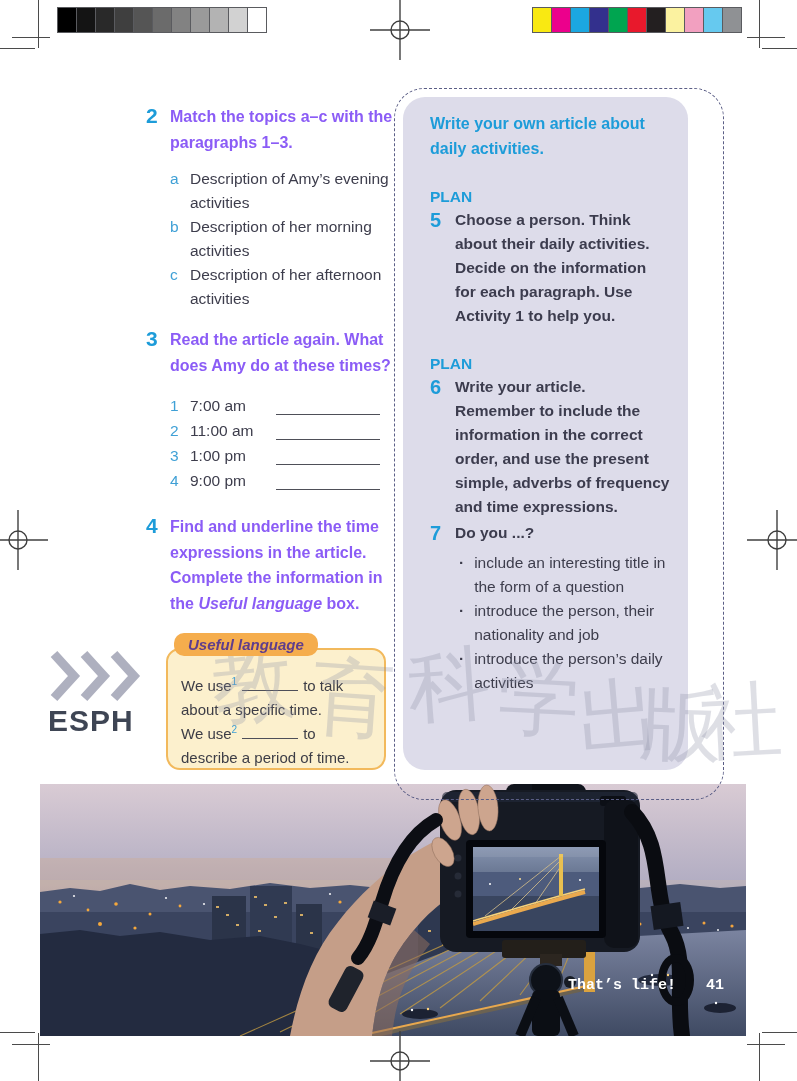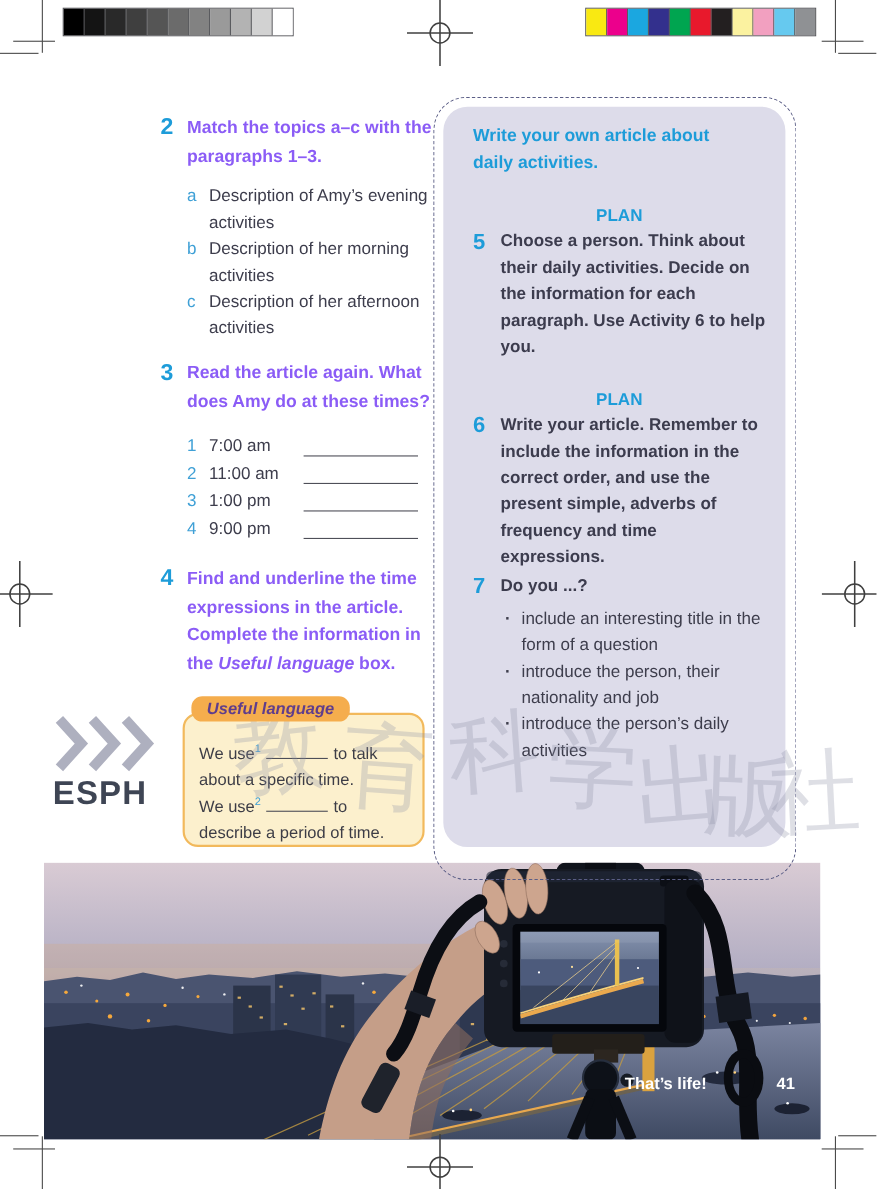--- a/index.html
+++ b/index.html
@@ -35,44 +35,44 @@
          border:2px solid #f2b95c;border-radius:14px;box-sizing:border-box;z-index:2;}
   #ultab{position:absolute;left:174px;top:633px;background:#f5ad4d;border-radius:10px;
          padding:3px 14px;font-size:15px;font-weight:bold;font-style:italic;color:#5f3d8c;z-index:4;}
   .ul-text{padding:24px 10px 0 13px;font-size:15px;color:#3d3d46;line-height:1.6;}
   .blank{display:inline-block;width:56px;border-bottom:1.5px solid #4e4f58;height:14px;margin:0 5px;}
   sup.num{color:#3fa0d6;font-size:10px;}
 
   
   #wb-dashed{position:absolute;left:394px;top:88px;width:330px;height:712px;
              border:1.5px dashed #5b5e86;border-radius:30px;box-sizing:border-box;z-index:2;}
-  #wb-inner{position:absolute;left:8px;top:8px;width:311px;height:673px;background:#dddcea;
+  #wb-inner{position:absolute;left:8px;top:8px;width:285px;height:673px;background:#dddcea;
             border-radius:22px;padding:15px 18px 0 27px;box-sizing:border-box;}
   .wb-intro{color:#1d9cd9;font-weight:bold;font-size:16px;line-height:1.55;width:252px;}
-  .wb-label{color:#1d9cd9;font-weight:bold;font-size:15.5px;text-align:center;}
+  .wb-label{color:#1d9cd9;font-weight:bold;font-size:15.5px;}
   #plan-label{margin-top:26px;} #write-label{margin-top:27px;} #check-label{margin-top:26px;}
   .wb-item{display:flex;gap:9px;margin-top:2px;}
   .wb-num{font-size:20px;font-weight:bold;color:#1d9cd9;min-width:16px;line-height:1.25;}
   .wb-text{font-size:15.5px;font-weight:bold;color:#3c3c4e;line-height:1.55;}
   .wb-bullets{margin-top:6px;margin-left:4px;}
   .wb-bullet{display:flex;gap:10px;font-size:15.5px;color:#3d3d4c;line-height:1.55;}
   .dot{font-weight:bold;}
 
   
   .wm{pointer-events:none;}
   #wm-logo{position:absolute;left:48px;top:650px;z-index:3;opacity:.8;}
   .wm-esph{font-weight:bold;font-size:30px;color:#0f172a;letter-spacing:1px;margin-top:-4px;}
   .wm-char{position:absolute;font-size:82px;color:#8d90a6;opacity:.28;z-index:3;
            font-family:"DejaVu Sans",sans-serif;line-height:1;}
 
   
   #photo{position:absolute;left:40px;top:784px;width:706px;height:252px;z-index:1;overflow:hidden;}
 
   
-  .footer-text{position:absolute;top:977px;color:#ffffff;font-weight:bold;font-size:15px;z-index:4;}
+  .footer-text{position:absolute;top:977px;color:#ffffff;font-weight:bold;font-size:15px;z-index:4;font-family:Liberation Mono, monospace;}
   #footer-title{left:568px;} #page-num{left:666px;padding-left:40px;}
 </style>
 </head>
 <body>
 
 <div class="page">
 
   <div class="mark-line" style="left:38px;top:0;width:1px;height:48px;"></div>
   <div class="mark-line" style="left:12px;top:37px;width:38px;height:1px;"></div>
   <div class="mark-line" style="left:0;top:48px;width:35px;height:1px;"></div>
@@ -201,21 +201,21 @@
     </div>
   </div>
 
   <div id="wb-dashed">
     <div id="wb-inner">
       <div class="wb-intro">Write your own article about daily activities.</div>
 
       <div id="plan-label" class="wb-label">PLAN</div>
       <div class="wb-item">
         <div class="wb-num">5</div>
-        <div class="wb-text">Choose a person. Think about their daily activities. Decide on the information for each paragraph. Use Activity 6 to help you.</div>
+        <div class="wb-text">Choose a person. Think about their daily activities. Decide on the information for each paragraph. Use Activity 1 to help you.</div>
       </div>
 
       <div id="write-label" class="wb-label">PLAN</div>
       <div class="wb-item">
         <div class="wb-num">6</div>
         <div class="wb-text">Write your article. Remember to include the information in the correct order, and use the present simple, adverbs of frequency and time expressions.</div>
       </div>
 
       <div class="wb-item">
         <div class="wb-num">7</div>

